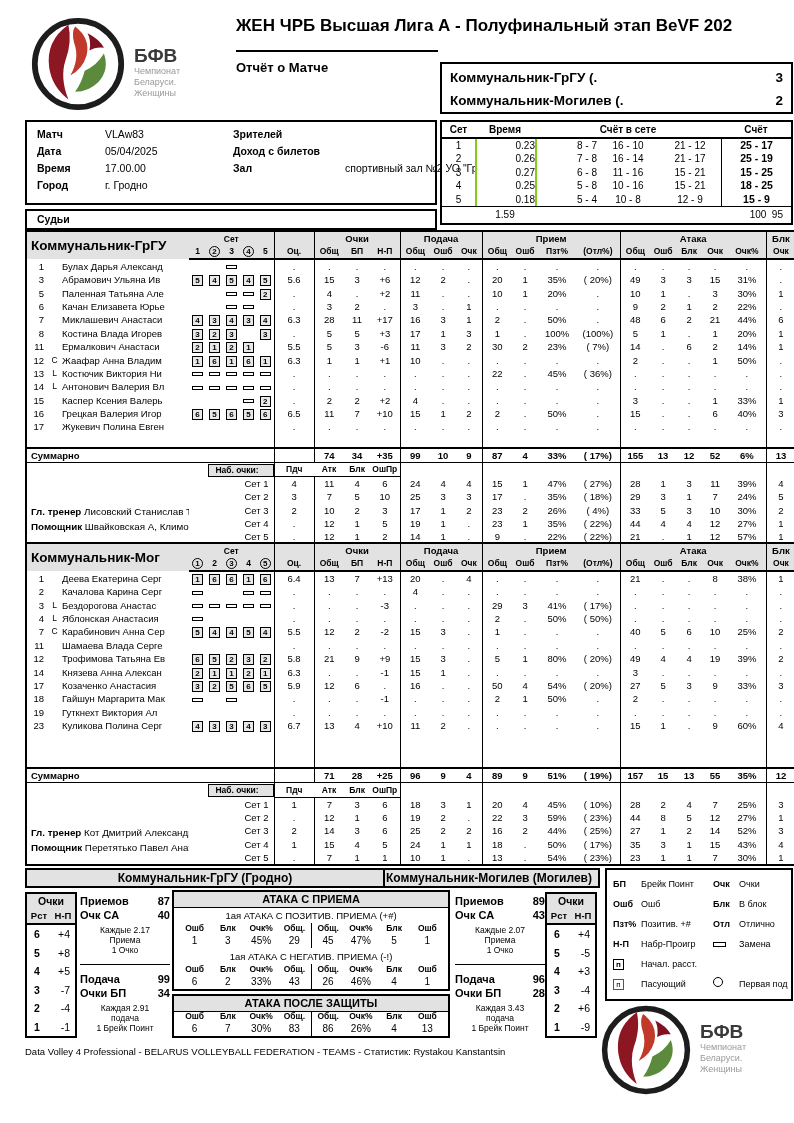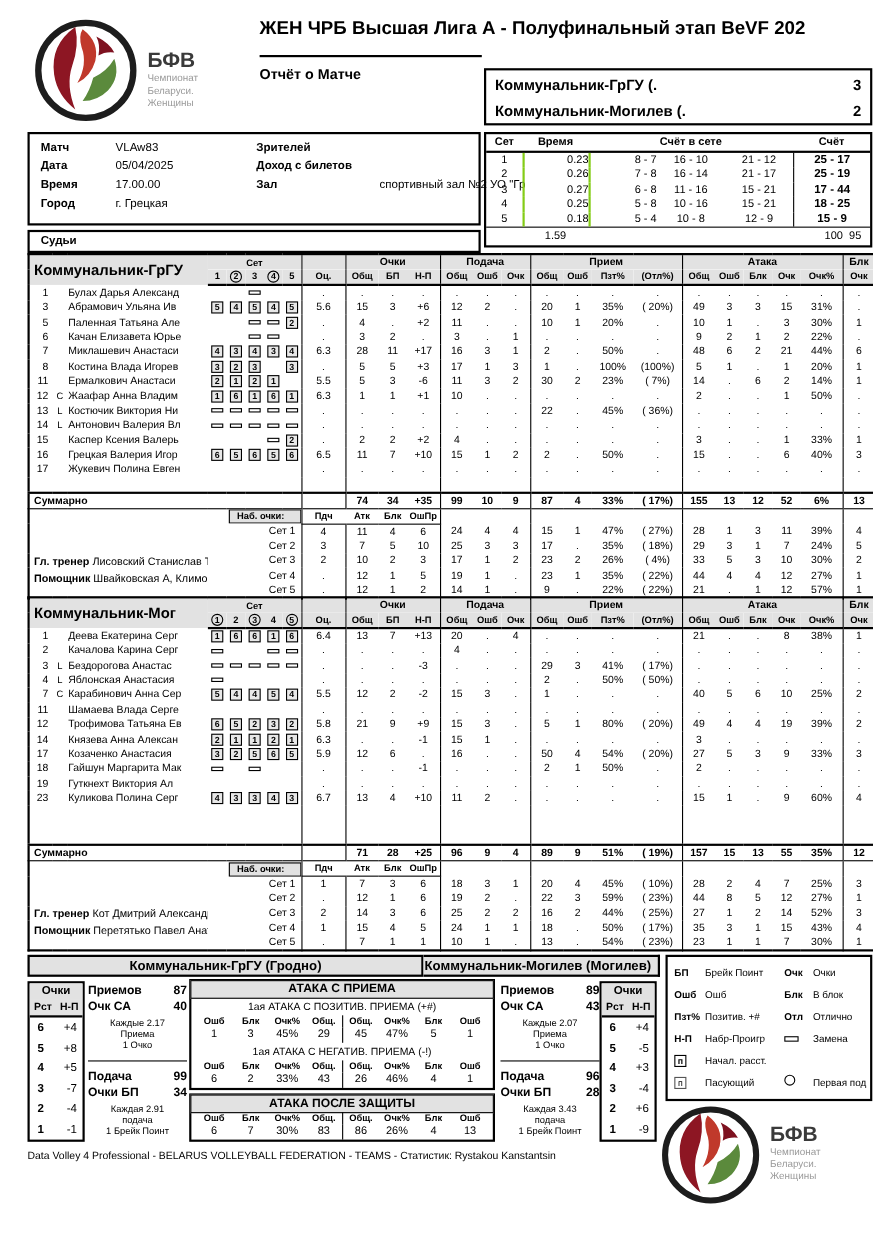--- a/index.html
+++ b/index.html
@@ -152,21 +152,21 @@
         <span></span>
       </div>
       <div class="inforow">
         <span class="b">Время</span>
         <span>17.00.00</span>
         <span class="b">Зал</span>
         <span>спортивный зал №2 УО "Гр</span>
       </div>
       <div class="inforow">
         <span class="b">Город</span>
-        <span>г. Грецкая</span>
+        <span>г. Гродно</span>
         <span class="b"></span>
         <span></span>
       </div>
     </div>
 
   <div class="judgesbox">
     <span class="jlbl">Судьи</span>
   </div>
 
   <div class="setbox" id="setbox">
@@ -191,21 +191,21 @@
         <div class="c-s2">16 - 14</div>
         <div class="c-s3">21 - 17</div>
         <div class="c-tot">25 - 19</div>
       </div>
       <div class="sb-grid sb-b">
         <div class="c-set">3</div>
         <div class="c-time">0.27</div>
         <div class="c-s1">6 - 8</div>
         <div class="c-s2">11 - 16</div>
         <div class="c-s3">15 - 21</div>
-        <div class="c-tot">17 - 44</div>
+        <div class="c-tot">15 - 25</div>
       </div>
       <div class="sb-grid sb-b">
         <div class="c-set">4</div>
         <div class="c-time">0.25</div>
         <div class="c-s1">5 - 8</div>
         <div class="c-s2">10 - 16</div>
         <div class="c-s3">15 - 21</div>
         <div class="c-tot">18 - 25</div>
       </div>
       <div class="sb-grid sb-b">

